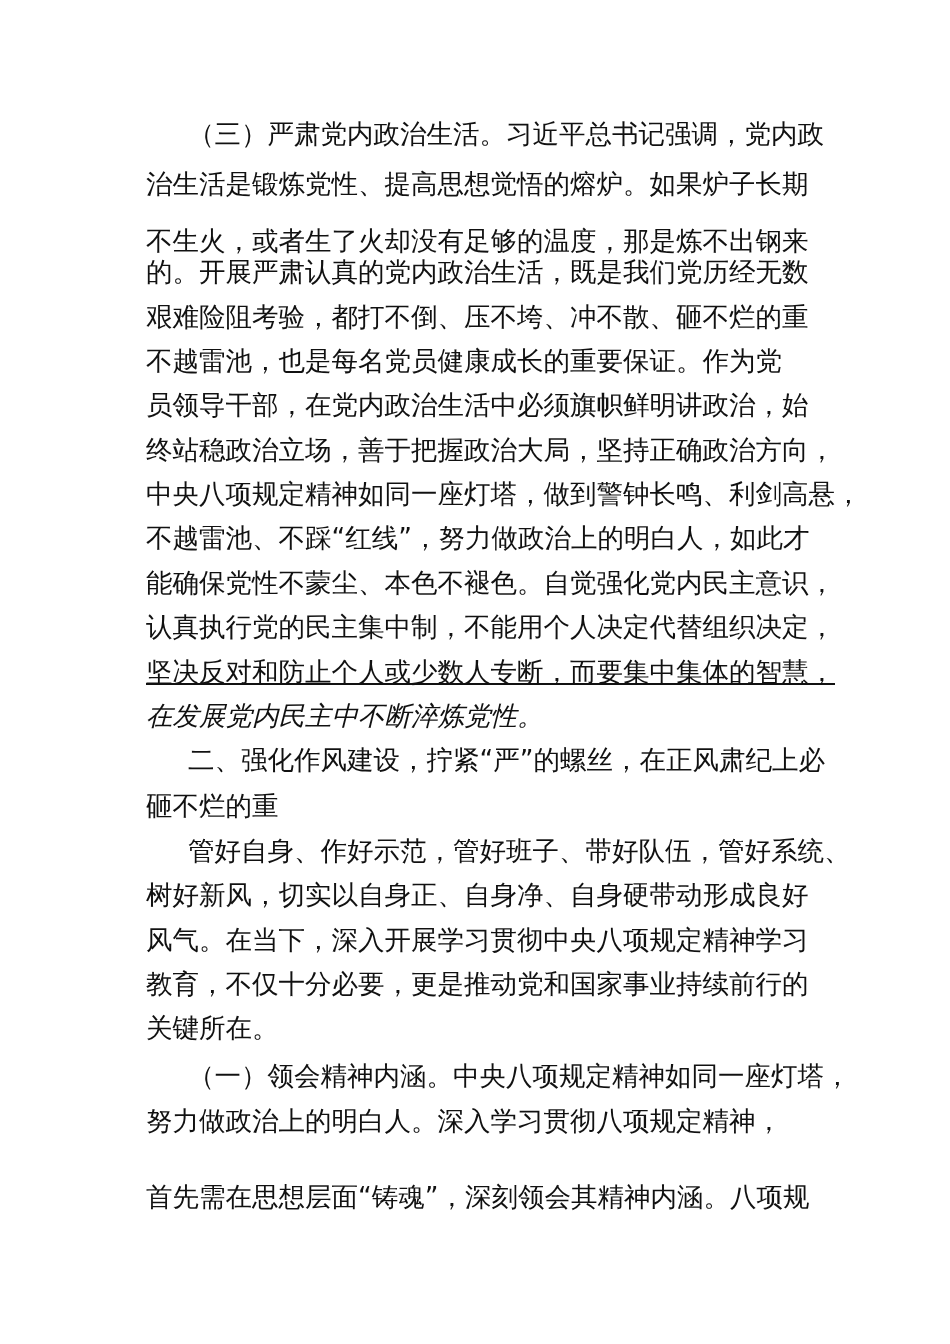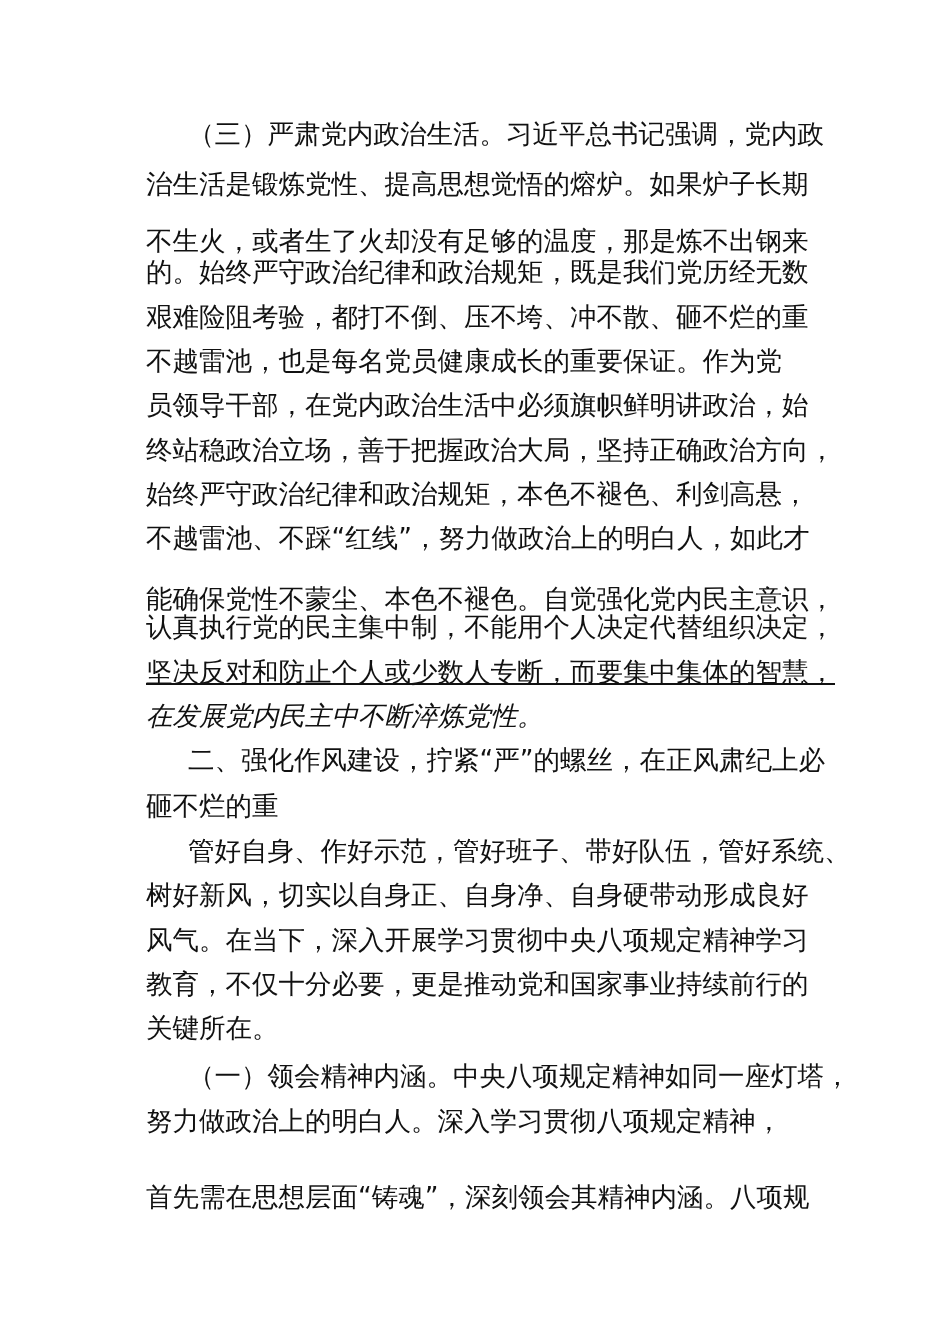--- a/index.html
+++ b/index.html
@@ -38,28 +38,28 @@
   </style>
 </head>
 <body>
 
 <div class="page">
 
   <div>
     <div class="line indent" style="top:119px;">（三）严肃党内政治生活。习近平总书记强调，党内政</div>
     <div class="line" style="top:169px;">治生活是锻炼党性、提高思想觉悟的熔炉。如果炉子长期</div>
     <div class="line" style="top:213px;margin-top:13px;">不生火，或者生了火却没有足够的温度，那是炼不出钢来</div>
-    <div class="line" style="top:257px;">的。始终严守政治纪律和政治规矩，既是我们党历经无数</div>
+    <div class="line" style="top:257px;">的。开展严肃认真的党内政治生活，既是我们党历经无数</div>
     <div class="line" style="top:302px;">艰难险阻考验，都打不倒、压不垮、冲不散、砸不烂的重</div>
     <div class="line" style="top:346px;">不越雷池，也是每名党员健康成长的重要保证。作为党</div>
     <div class="line" style="top:390px;">员领导干部，在党内政治生活中必须旗帜鲜明讲政治，始</div>
     <div class="line" style="top:435px;">终站稳政治立场，善于把握政治大局，坚持正确政治方向，</div>
-    <div class="line" style="top:479px;">始终严守政治纪律和政治规矩，本色不褪色、利剑高悬，</div>
+    <div class="line" style="top:479px;">中央八项规定精神如同一座灯塔，做到警钟长鸣、利剑高悬，</div>
     <div class="line" style="top:523px;">不越雷池、不踩“红线”，努力做政治上的明白人，如此才</div>
-    <div class="line" style="top:584px;">能确保党性不蒙尘、本色不褪色。自觉强化党内民主意识，</div>
+    <div class="line" style="top:568px;">能确保党性不蒙尘、本色不褪色。自觉强化党内民主意识，</div>
     <div class="line" style="top:612px;">认真执行党的民主集中制，不能用个人决定代替组织决定，</div>
     <div class="line" style="top:657px;text-decoration:underline;">坚决反对和防止个人或少数人专断，而要集中集体的智慧，</div>
     <div class="line" style="top:701px;font-style:italic;">在发展党内民主中不断淬炼党性。</div>
   </div>
 
   <div>
     <div class="line indent" style="top:745px;">二、强化作风建设，拧紧“严”的螺丝，在正风肃纪上必</div>
     <div class="line" style="top:791px;">砸不烂的重</div>
   </div>
 

